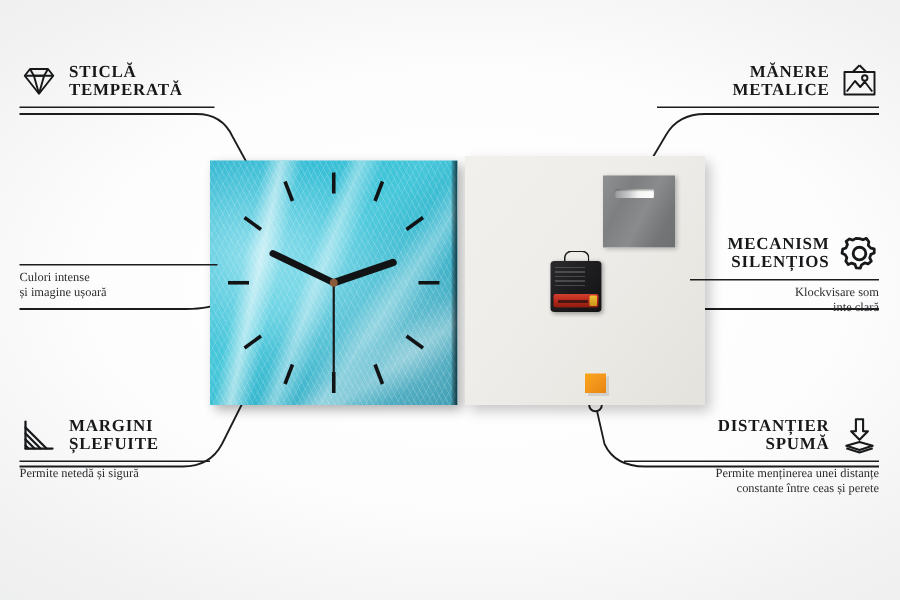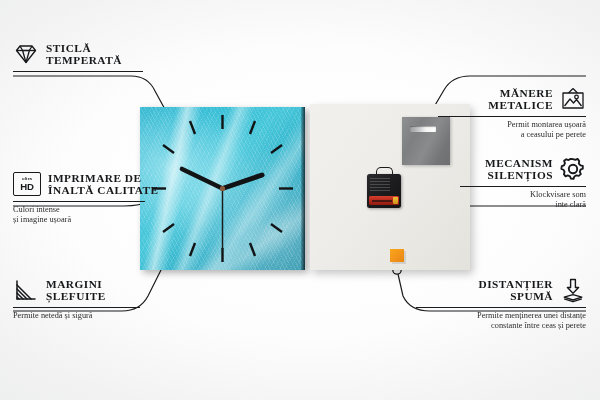--- a/index.html
+++ b/index.html
@@ -232,21 +232,21 @@
     line-height: 10.2px;
     color: #2b2c2e;
     white-space: pre-line;
   }
 
   
   #callout-glass    { left: 13px;  top: 41px;  }
   #callout-print    { left: 13px;  top: 172px; }
   #callout-edges    { left: 13px;  top: 277px; }
   
-  #callout-handles  { left: 416px; top: 41px; margin-top: 45px;  }
+  #callout-handles  { left: 416px; top: 41px;  }
   #callout-mechanism{ left: 416px; top: 156px; }
   #callout-spacer   { left: 416px; top: 277px; }
 
   #callout-glass    .callout-rule { width: 130px; }
   #callout-print    .callout-rule { width: 132px; }
   #callout-edges    .callout-rule { width: 127px; }
   #callout-handles  .callout-rule { width: 148px; margin-left: auto; }
   #callout-mechanism .callout-rule{ width: 126px; margin-left: auto; }
   #callout-spacer   .callout-rule { width: 170px; margin-left: auto; }
 
@@ -356,28 +356,20 @@
           <path d="M9.6 9.5 L16.4 9.5"></path>
         </g>
       </svg>
       <div class="callout-title">STICLĂ
 TEMPERATĂ</div>
     </div>
     <div class="callout-rule"></div>
   </div>
 
   <div id="callout-print" class="callout left">
-    <div class="callout-head">
-      <div class="callout-icon hd-badge">
-        <span class="hd-ultra">ultra</span>
-        <span class="hd-main">HD</span>
-      </div>
-      <div class="callout-title">IMPRIMARE DE
-ÎNALTĂ CALITATE</div>
-    </div>
     <div class="callout-rule"></div>
     <div class="callout-sub">Culori intense
 și imagine ușoară</div>
   </div>
 
   <div id="callout-edges" class="callout left">
     <div class="callout-head">
       <svg class="callout-icon" viewBox="0 0 26 26">
         <g stroke="#17181a" stroke-width="1.5" stroke-linecap="round">
           <line x1="4" y1="4" x2="4" y2="22"></line>
@@ -403,22 +395,20 @@
           <path d="M13 2.5 L8.5 7"></path>
           <rect x="3" y="7" width="20" height="15"></rect>
           <path d="M4.5 20 L10 13 L13.5 17 L16.5 13.5 L21.5 20"></path>
           <circle cx="16.5" cy="11" r="1.8"></circle>
         </g>
       </svg>
       <div class="callout-title">MĂNERE
 METALICE</div>
     </div>
     <div class="callout-rule"></div>
-    <div class="callout-sub">Permit montarea ușoară
-a ceasului pe perete</div>
   </div>
 
   <div id="callout-mechanism" class="callout right">
     <div class="callout-head">
       <svg class="callout-icon" viewBox="0 0 26 26">
         <g fill="none" stroke="#17181a" stroke-width="1.9" stroke-linejoin="round">
           <path d="M13 3.2 L15.2 4.0 L17.6 3.0 L19.3 5.3 L18.9 7.8 L20.6 9.7 L23.0 10.2 L23.0 13.1 L20.7 14.0 L19.9 16.4 L21.0 18.7 L18.8 20.5 L16.4 19.9 L14.3 21.2 L13.4 23.5 L10.6 23.2 L9.8 20.9 L7.5 20.0 L5.2 21.0 L3.5 18.7 L4.2 16.3 L3.0 14.2 L0.9 13.2 L1.3 10.4 L3.6 9.6 L4.6 7.3 L3.7 5.0 L6.0 3.4 L8.3 4.2 L10.4 3.0 Z" transform="translate(0.5,0) scale(0.97)"></path>
           <circle cx="13" cy="13" r="4.2"></circle>
         </g>
       </svg>

